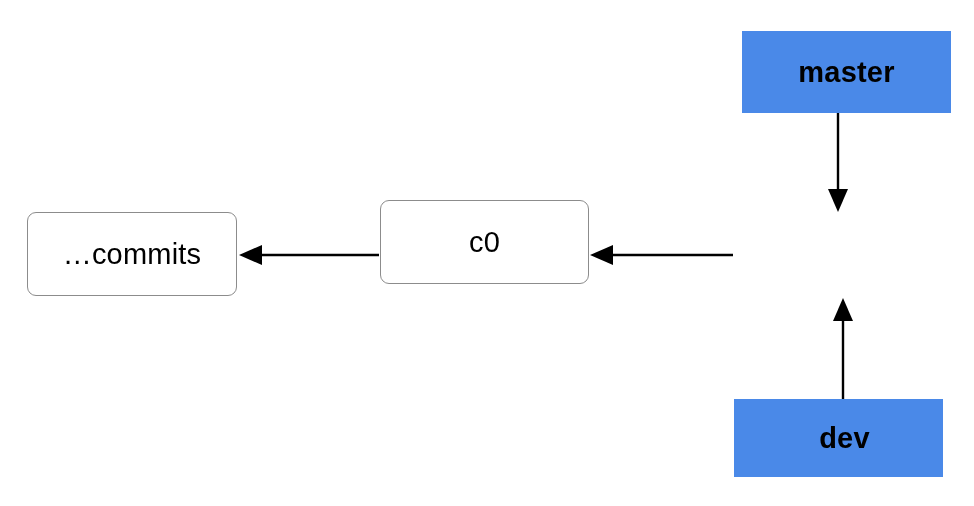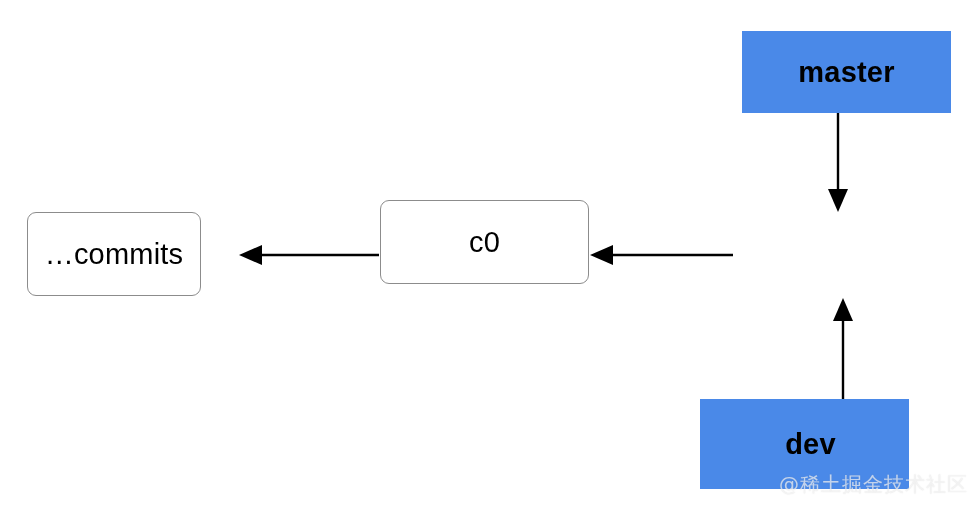--- a/index.html
+++ b/index.html
@@ -42,22 +42,22 @@
   .node-branch {
     background: #4a89e8;
     border: none;
     border-radius: 0;
     font-size: 29px;
     font-weight: 700;
   }
 
   
   #node-master   { left: 734px; top: 31px;  width: 209px; height: 82px; margin-left: 8px; }
-  #node-dev      { left: 700px; top: 399px; width: 209px; height: 90px; padding-left: 12px; }
-  #node-commits  { left: 27px;  top: 212px; width: 174px; height: 84px; }
+  #node-dev      { left: 734px; top: 399px; width: 209px; height: 78px; padding-left: 12px; }
+  #node-commits  { left: 27px;  top: 212px; width: 210px; height: 84px; }
   #node-c0       { left: 380px; top: 200px; width: 209px; height: 84px; }
   #node-c1       { left: 734px; top: 213px; width: 209px; height: 84px; }
 
   
   #edges {
     position: absolute;
     left: 0;
     top: 0;
     width: 974px;
     height: 506px;
@@ -125,15 +125,14 @@
 
   <div id="node-c0" class="node node-commit">
     <span>c0</span>
   </div>
 
 
   <div id="node-dev" class="node node-branch">
     <span>dev</span>
   </div>
 
-  <div id="watermark">@稀土掘金技术社区</div>
 
 </div>
 
 </body></html>

